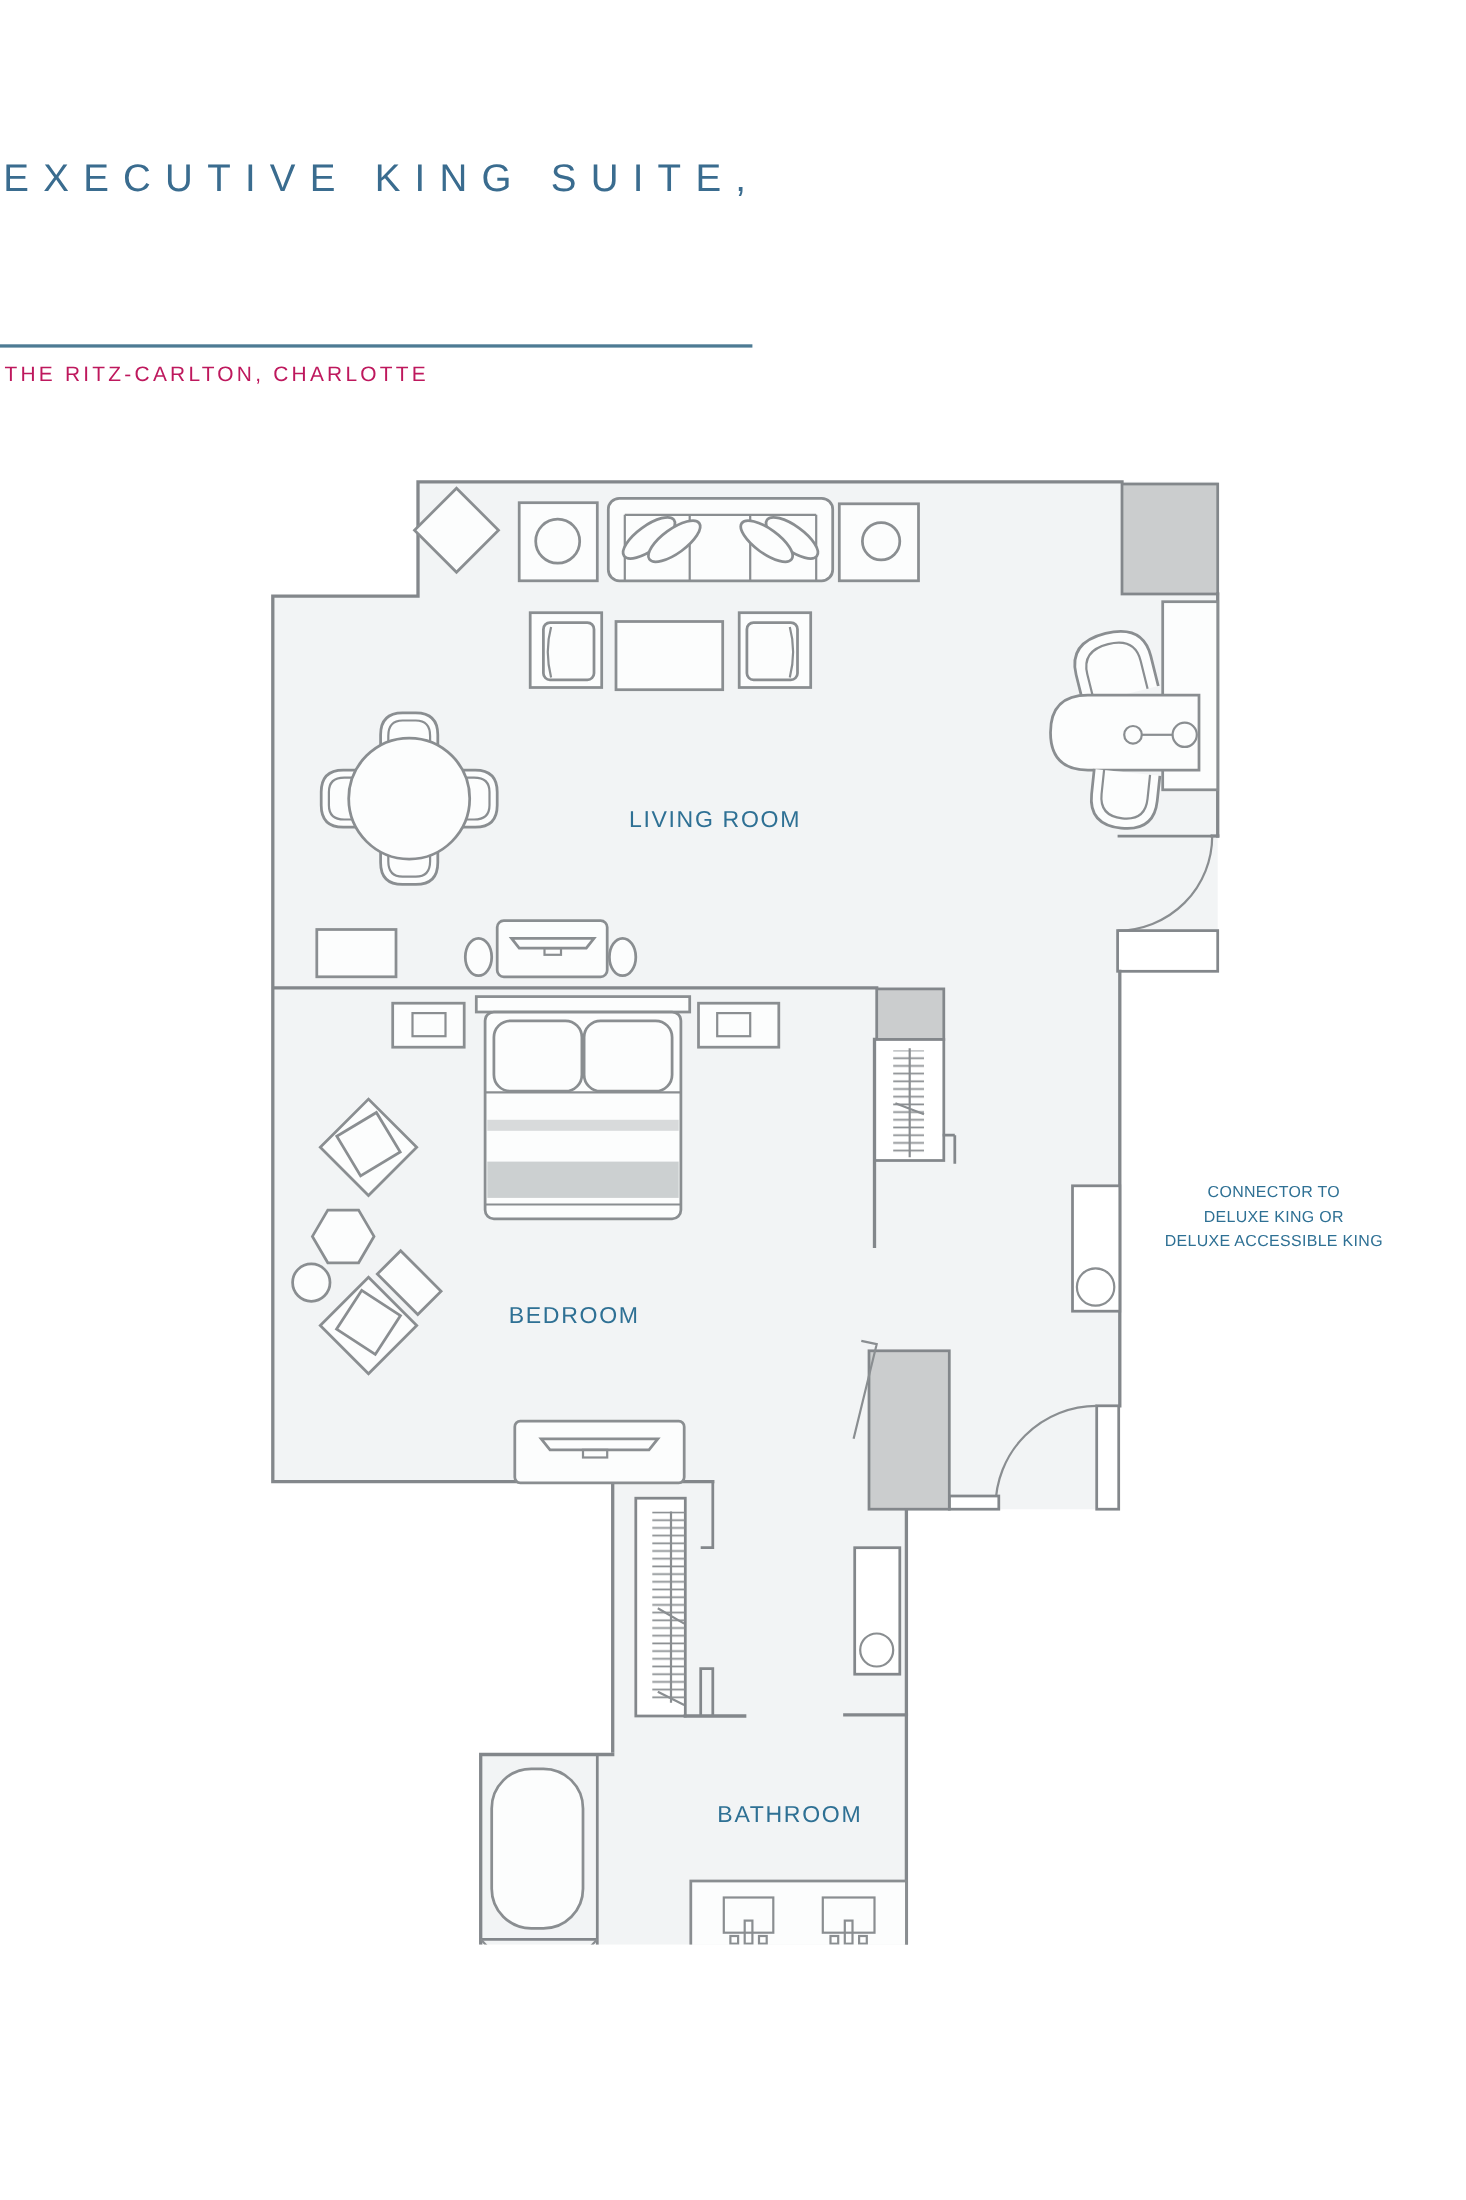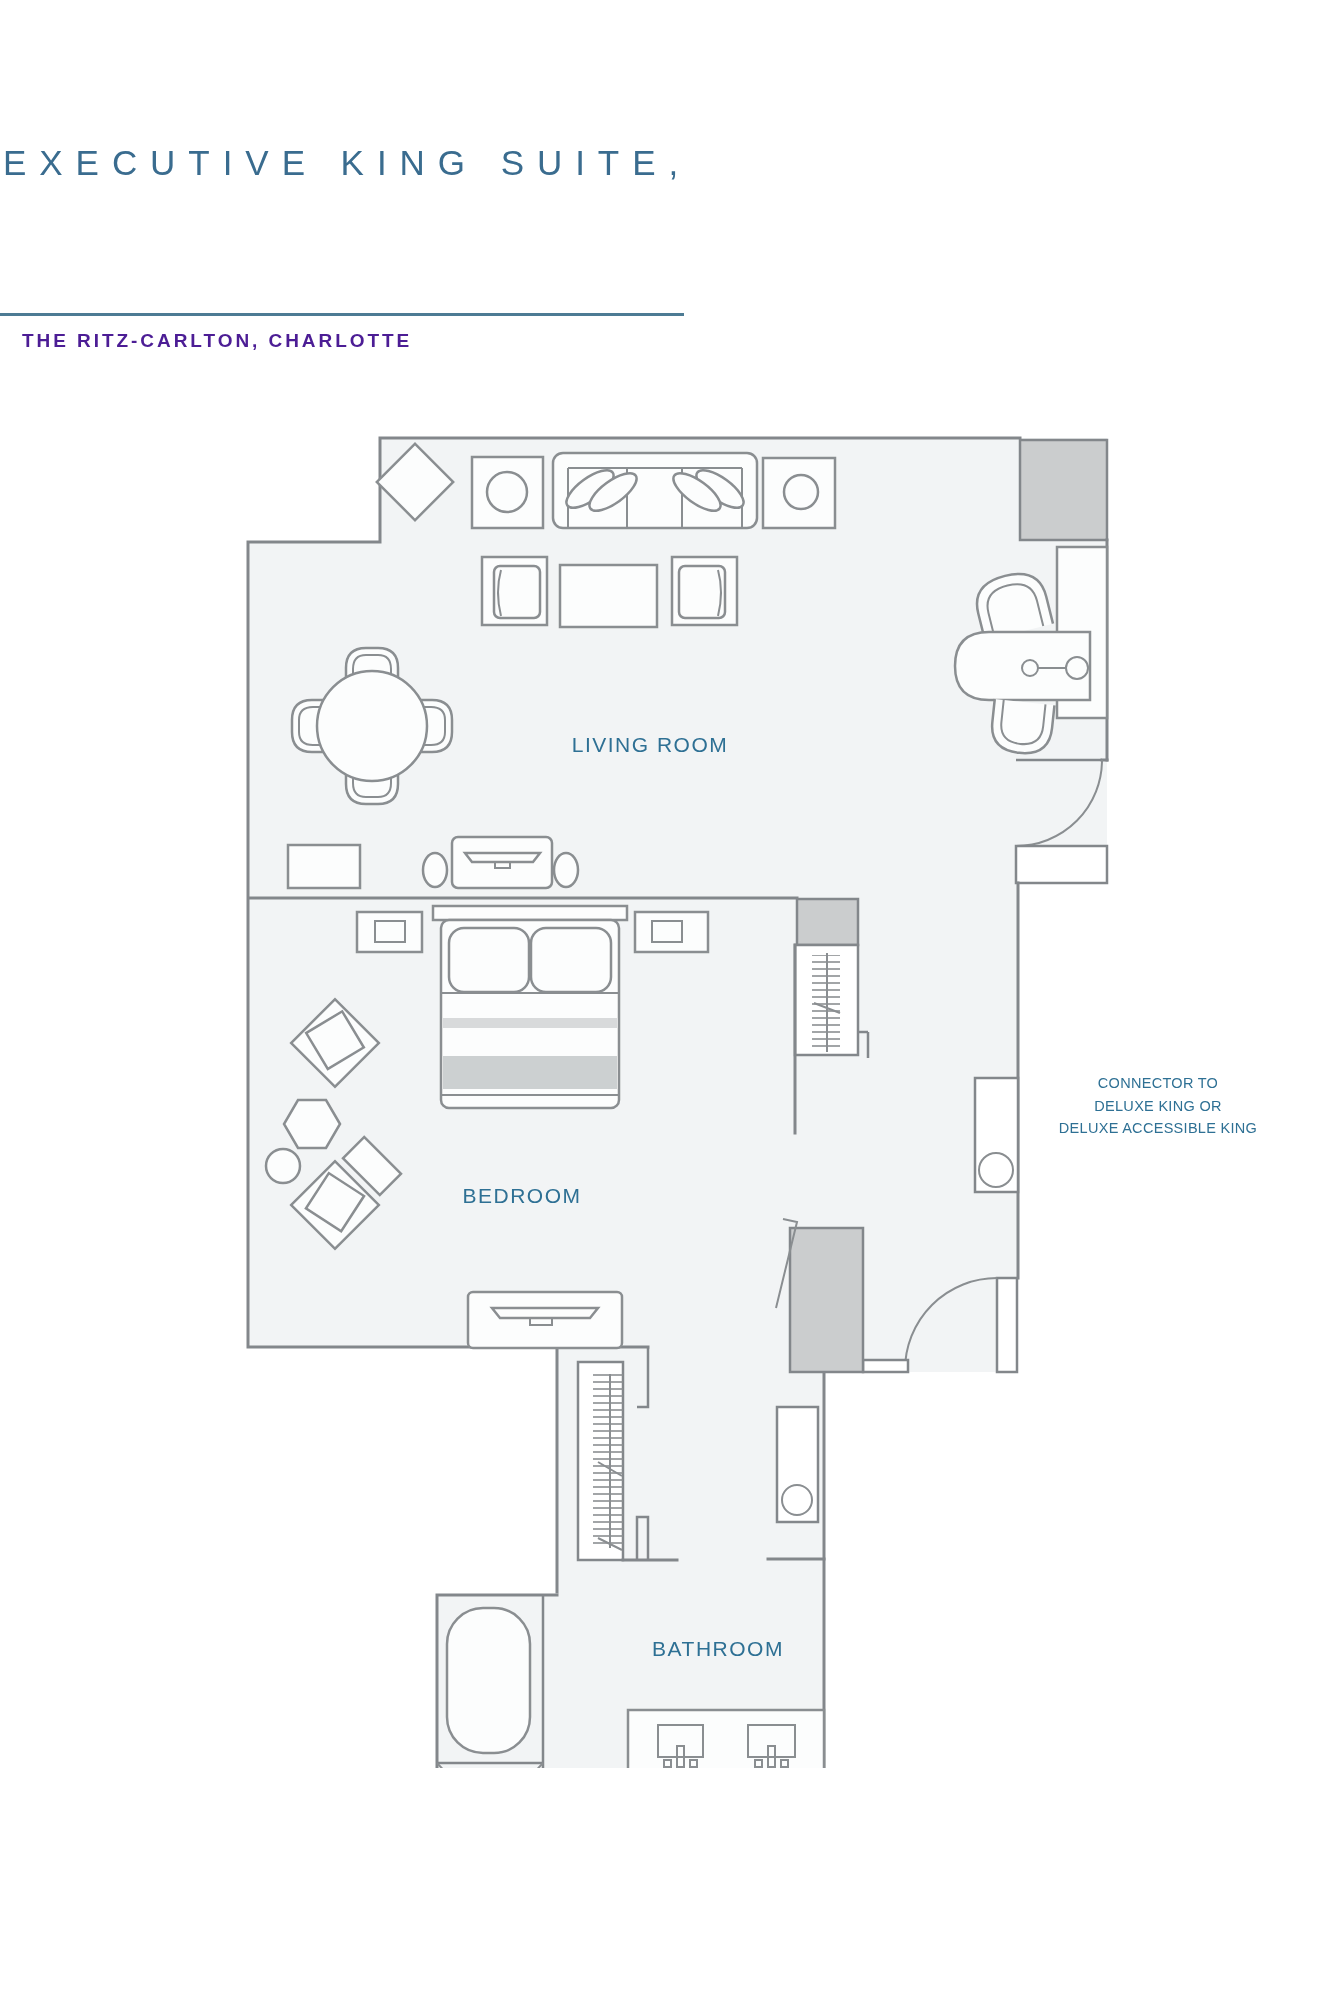--- a/index.html
+++ b/index.html
@@ -12,22 +12,22 @@
     position:absolute;left:3px;white-space:nowrap;
     font-size:35px;font-weight:400;color:#3a6c8f;
     letter-spacing:0.37em;
   }
   #title1{top:143px;}
   #title2{top:193px;}
   .divider{
     position:absolute;left:0;top:313px;width:684px;height:3px;background:#4d7b94;
   }
   .subtitle{
-    position:absolute;left:22px;top:330px;white-space:nowrap;
-    font-size:19px;font-weight:700;color:#4c1d95;letter-spacing:0.155em;
+    position:absolute;left:4px;top:330px;white-space:nowrap;
+    font-size:19px;font-weight:400;color:#be185d;letter-spacing:0.155em;
   }
   
   svg{position:absolute;left:0;top:0;}
   .wall{stroke:#83878b;stroke-width:3;fill:none;stroke-linecap:square;}
   .wall2{stroke:#83878b;stroke-width:2.5;fill:none;}
   .furn{stroke:#8a8e91;stroke-width:2.5;fill:#fcfdfd;}
   .furnline{stroke:#8a8e91;stroke-width:2;fill:none;}
   .grayblock{fill:#cbcdce;stroke:#83878b;stroke-width:2.5;}
   .whitebox{fill:#ffffff;stroke:#83878b;stroke-width:2.5;}
   .roomlabel{

